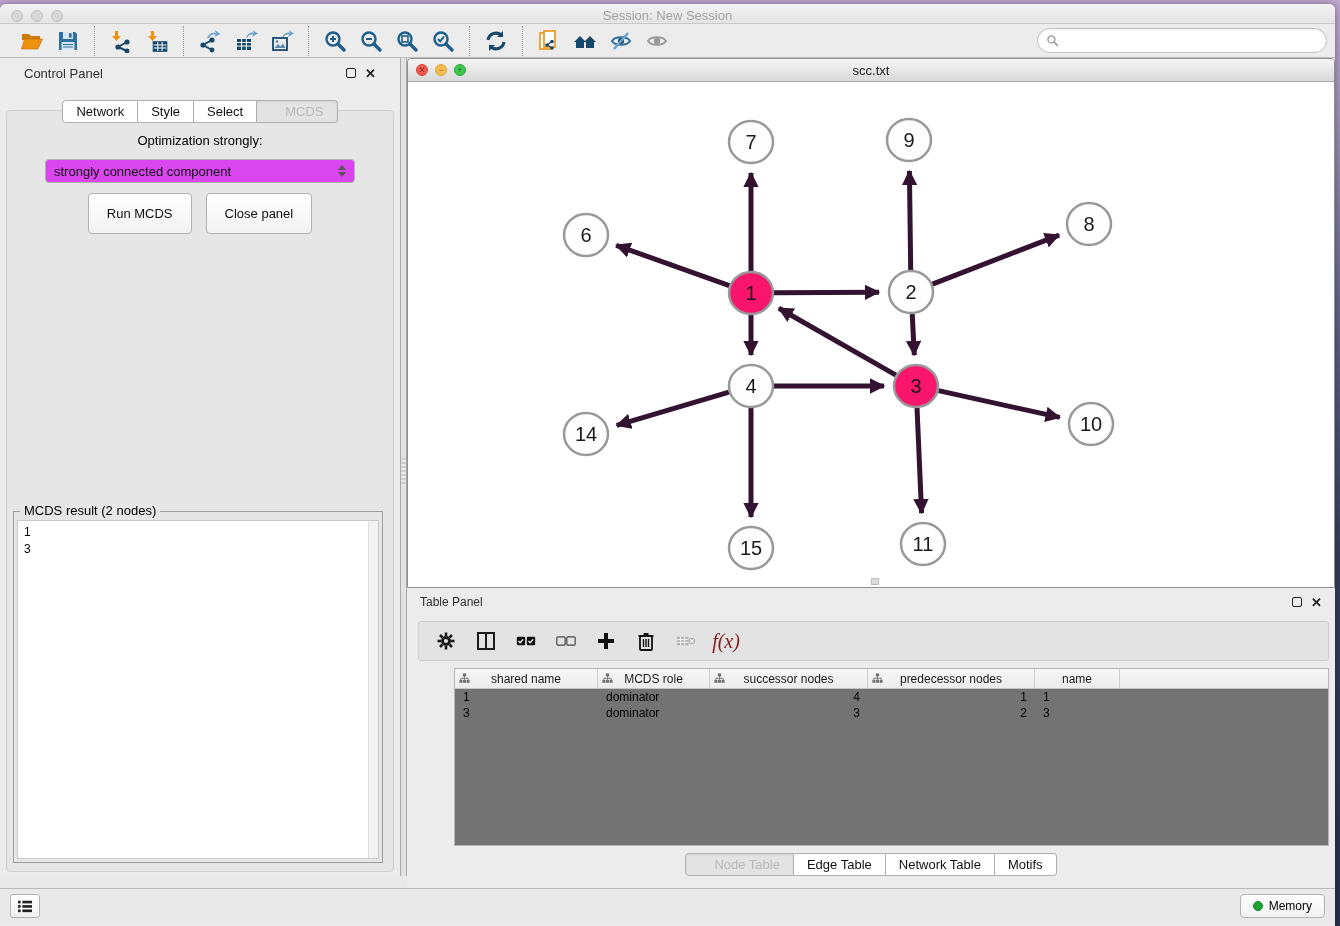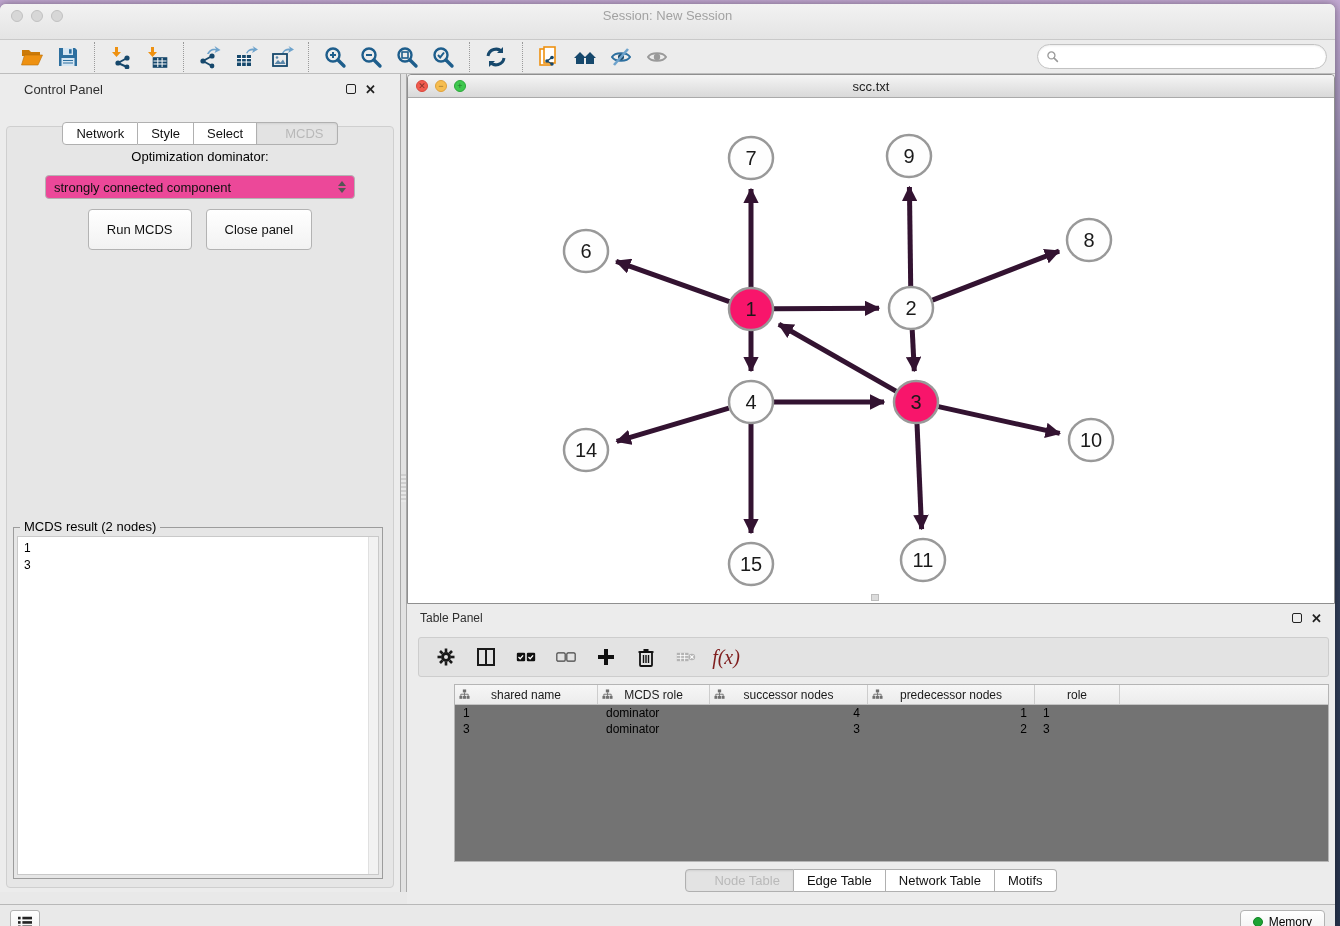--- a/index.html
+++ b/index.html
@@ -5,21 +5,21 @@
   * { margin:0; padding:0; box-sizing:border-box; }
   html,body { width:1340px; height:926px; overflow:hidden;
     font-family:"Liberation Sans", sans-serif; }
   body { background:linear-gradient(180deg,#c2a8d2 0%,#a595bb 12%,#5d6484 35%,#33405c 60%,#27334d 100%); position:relative; }
 
   .app-window { position:absolute; left:0; top:4px; width:1335px; height:922px;
     background:#ececec; border-radius:6px 6px 0 0; overflow:hidden;
     box-shadow:0 0 8px rgba(0,0,0,.4); }
 
   
-  .titlebar { position:relative; height:36px; background:linear-gradient(#f2f2f2,#e4e4e4);
+  .titlebar { position:relative; height:20px; background:linear-gradient(#f2f2f2,#e4e4e4);
     border-bottom:1px solid #c9c9c9; }
   .titlebar .title { position:absolute; left:0; right:0; top:4px; text-align:center;
     font-size:13px; color:#a2a2a2; }
   .lights { position:absolute; left:11px; top:6px; display:flex; gap:8px; }
   .light { width:12px; height:12px; border-radius:50%; background:#d7d7d7; border:1px solid #c0c0c0;
     font-size:9px; line-height:10px; text-align:center; color:rgba(0,0,0,.45); }
   .light.red   { background:#f15b4e; border-color:#d8473c; }
   .light.yel   { background:#f6bd4f; border-color:#dfa13b; }
   .light.grn   { background:#3ec84e; border-color:#2aa73a; }
 
@@ -48,25 +48,25 @@
   .pc-btn { font-size:13px; color:#222; font-weight:bold; line-height:1; cursor:default; }
   .pc-float { width:10px; height:10px; border:1.5px solid #222; border-radius:2px; }
 
   .seg { display:flex; justify-content:center; }
   .seg .seg-tab { background:#fff; border:1px solid #b0b0b0; border-left:none;
     padding:3px 13px; font-size:13px; color:#111; cursor:default; white-space:nowrap; }
   .seg .seg-tab:first-child { border-left:1px solid #b0b0b0; border-radius:4px 0 0 4px; }
   .seg .seg-tab:last-child { border-radius:0 4px 4px 0; }
   .seg .seg-tab.active { background:#e3e3e3; color:#b9b9b9; box-shadow:inset 0 1px 2px rgba(0,0,0,.08);padding-left:28px; }
 
-  .cp-tabs { margin-top:18px; position:relative; z-index:2; }
+  .cp-tabs { margin-top:12px; position:relative; z-index:2; }
   .cp-body { position:absolute; left:6px; right:6px; top:52px; bottom:4px;
     background:#e6e6e6; border:1px solid #cfcfcf; border-radius:4px; }
   .opt-label { text-align:center; margin-top:22px; font-size:13px; color:#000; }
-  .select { position:absolute; left:38px; right:38px; top:48px; height:24px; background:#ec4899;
+  .select { position:absolute; left:38px; right:38px; top:48px; height:24px; background:#d946ef;
     border:1px solid #b3b3b3; border-radius:4px; display:flex; align-items:center;
     padding:0 8px; font-size:13px; color:#111; }
   .select .chevrons { margin-left:auto; display:flex; flex-direction:column; gap:2px; }
   .select .chevrons i { width:0; height:0; border-left:4px solid transparent; border-right:4px solid transparent; }
   .select .chevrons i.up { border-bottom:5px solid #555; }
   .select .chevrons i.down { border-top:5px solid #555; }
   .cp-buttons { position:absolute; top:82px; left:0; right:0; display:flex; justify-content:center; gap:14px; }
   .btn { background:linear-gradient(#ffffff,#f2f2f2); border:1px solid #b3b3b3; border-radius:4px;
     font-size:13px; padding:12px 18px; color:#111; cursor:default; }
 
@@ -322,21 +322,21 @@
           <span class="pc-btn">✕</span>
         </span>
       </div>
       <div class="seg cp-tabs" id="cp-tabs">
           <div class="seg-tab">Network</div>
           <div class="seg-tab">Style</div>
           <div class="seg-tab">Select</div>
           <div class="seg-tab active">MCDS</div>
         </div>
       <div class="cp-body">
-        <div class="opt-label">Optimization dominator:</div>
+        <div class="opt-label">Optimization strongly:</div>
         <div class="select">
           <span>strongly connected component</span>
           <span class="chevrons">
               <i class="up"></i>
               <i class="down"></i>
             </span>
         </div>
         <div class="cp-buttons">
           <button class="btn">Run MCDS</button>
           <button class="btn">Close panel</button>
@@ -572,21 +572,21 @@
                     <rect x="4.4" y="7.5" width="3.2" height="3.2"></rect>
                     <rect x="8.3" y="7.5" width="3.2" height="3.2"></rect>
                   </g>
                   <g stroke="#6f6f6f" fill="none">
                     <path d="M6 3.7v2M2 7.5V5.7h8v1.8M6 5.7v1.8"></path>
                   </g>
                 </svg>
                 <span>predecessor nodes</span>
               </div>
               <div class="t-hcell" style="width: 85px;">
-                <span>role</span>
+                <span>name</span>
               </div>
             </div>
           <div id="t-body">
               <div class="t-row">
                 <div class="t-cell" style="width: 143px; text-align: left;">1</div>
                 <div class="t-cell" style="width: 112px; text-align: left;">dominator</div>
                 <div class="t-cell" style="width: 158px; text-align: right;">4</div>
                 <div class="t-cell" style="width: 167px; text-align: right;">1</div>
                 <div class="t-cell" style="width: 85px; text-align: left;">1</div>
               </div>

